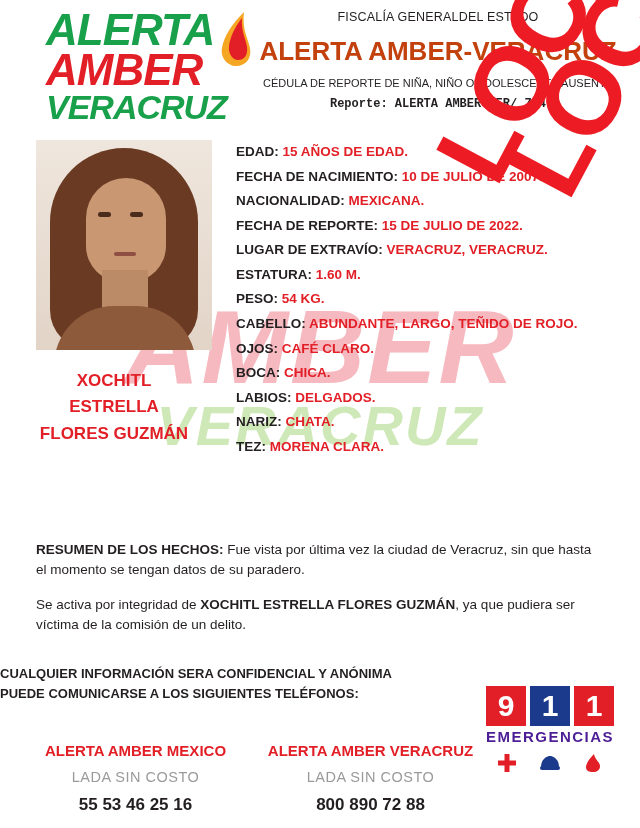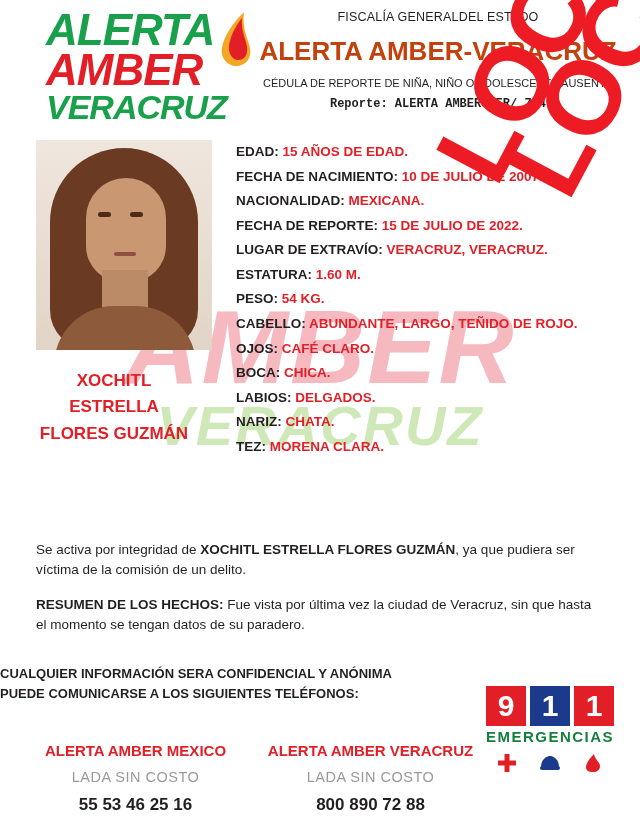--- a/index.html
+++ b/index.html
@@ -198,21 +198,21 @@
   .e911 .digits { display: flex; justify-content: center; gap: 4px; }
   .e911 .d {
     width: 40px; height: 40px;
     color: #fff; font-size: 30px; font-weight: bold;
     line-height: 40px;
   }
   .e911 .d1 { background: #e21f26; }
   .e911 .d2 { background: #1b3a8c; }
   .e911 .d3 { background: #e21f26; }
   .e911 .word {
-    font-size: 15px; font-weight: bold; color: #15803d;
+    font-size: 15px; font-weight: bold; color: #4c1d95;
     letter-spacing: 1.5px; margin-top: 2px;
   }
   .e911 .icons {
     margin-top: 8px; display: flex; justify-content: center; gap: 22px;
   }
 
   
   .stamp {
     position: absolute;
     left: 92px; top: 140px;
@@ -331,25 +331,25 @@
       <span class="val">CHATA.</span>
     </div>
     <div class="field">
       <span>TEZ:</span>
       <span class="val">MORENA CLARA.</span>
     </div>
   </div>
 
   <div class="summary">
     <p>
-      <span>Se activa por integridad de </span><b>XOCHITL ESTRELLA FLORES GUZMÁN</b><span>, ya que pudiera ser víctima de la comisión de un delito.</span>
+      <b>RESUMEN DE LOS HECHOS:</b>
+      <span>Fue vista por última vez la ciudad de Veracruz, sin que hasta el momento se tengan datos de su paradero.</span>
     </p>
     <p>
-      <b>RESUMEN DE LOS HECHOS:</b>
-      <span>Fue vista por última vez la ciudad de Veracruz, sin que hasta el momento se tengan datos de su paradero.</span>
+      <span>Se activa por integridad de </span><b>XOCHITL ESTRELLA FLORES GUZMÁN</b><span>, ya que pudiera ser víctima de la comisión de un delito.</span>
     </p>
   </div>
 
   <div class="footer">
     <div class="foot-line">CUALQUIER INFORMACIÓN SERA CONFIDENCIAL Y ANÓNIMA</div>
     <div class="foot-line">PUEDE COMUNICARSE A LOS SIGUIENTES TELÉFONOS:</div>
 
     <div class="foot-cols">
       <div class="foot-col">
         <div class="t1">ALERTA AMBER MEXICO</div>

